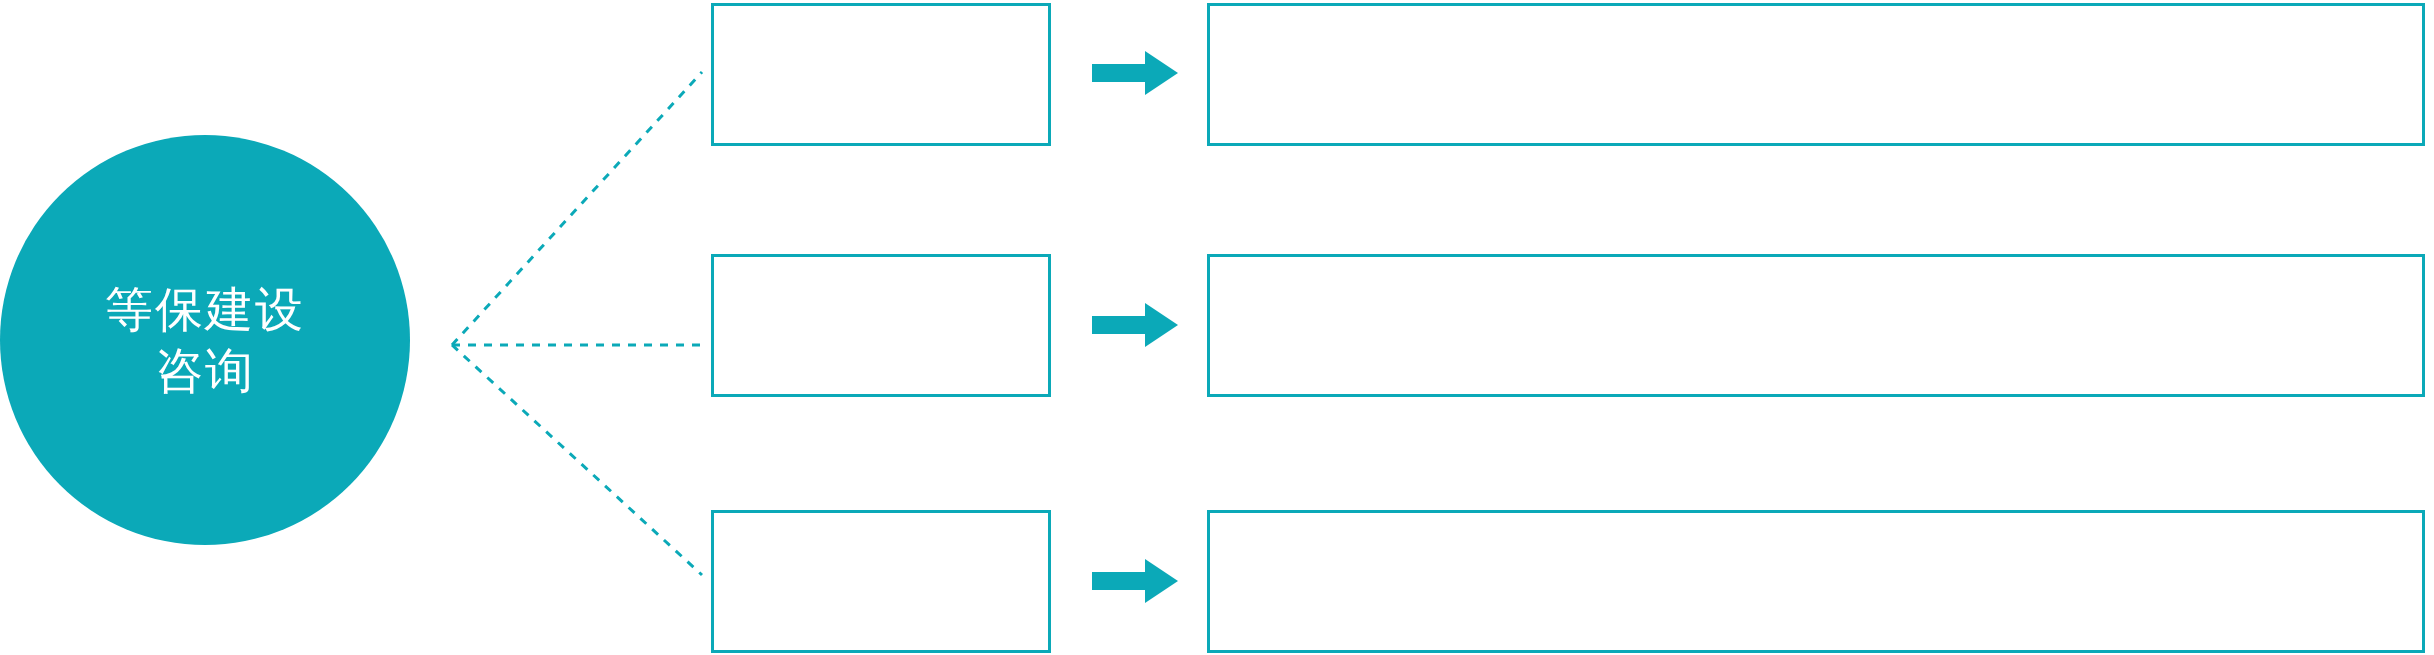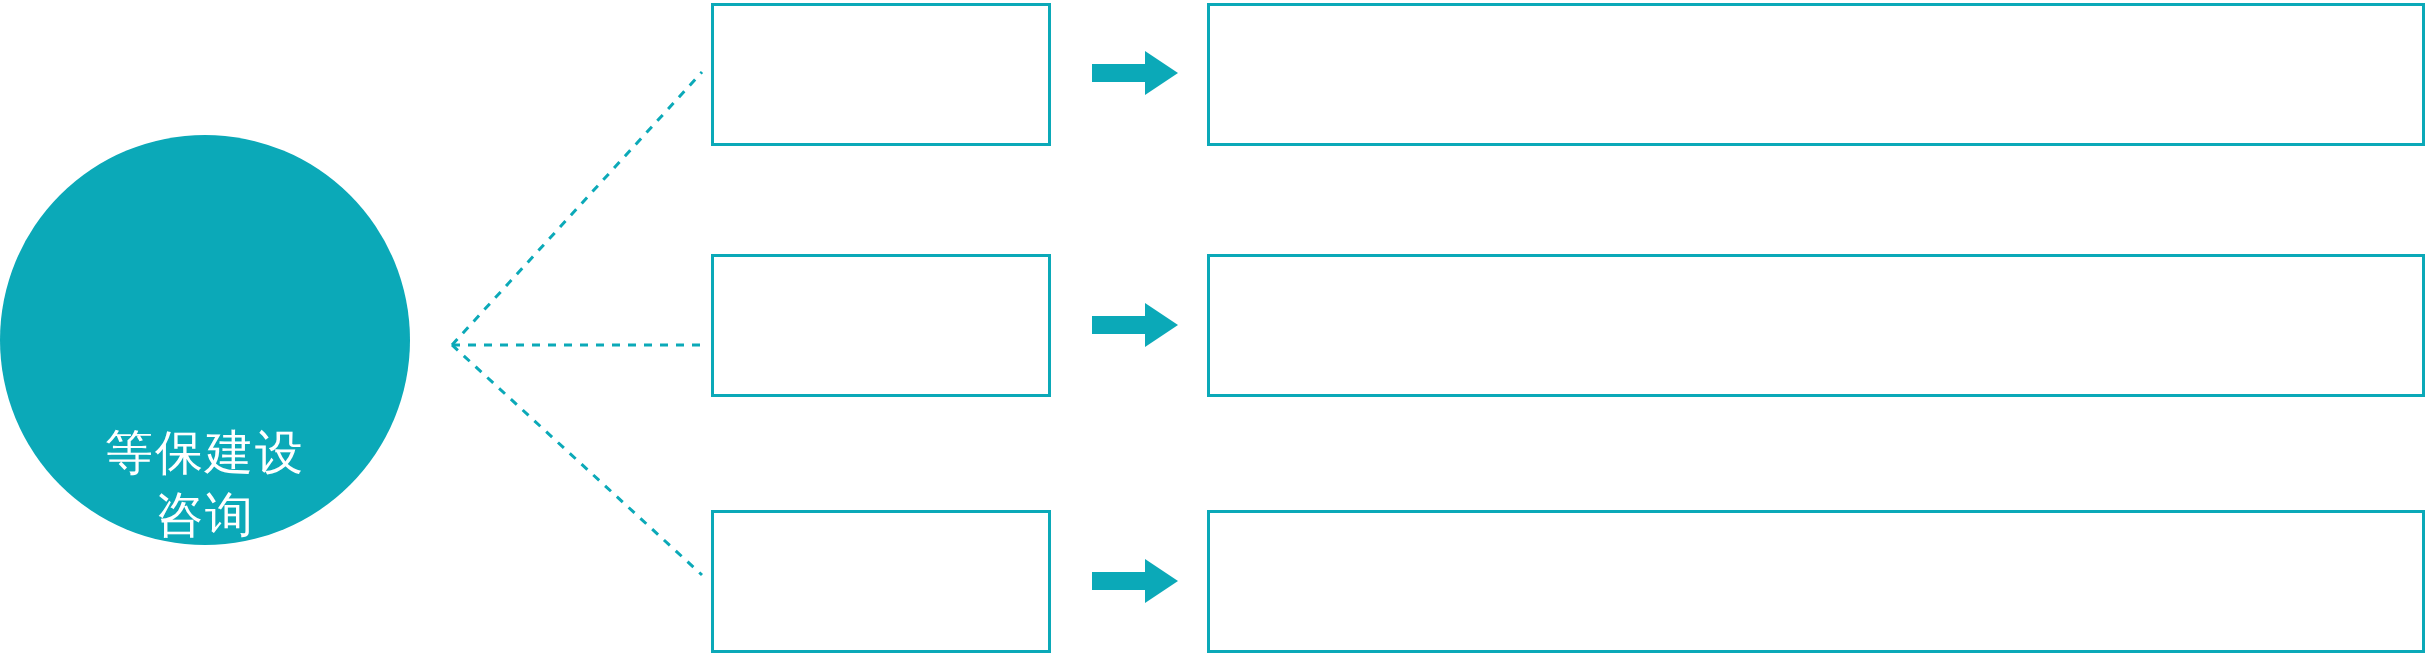--- a/index.html
+++ b/index.html
@@ -21,21 +21,21 @@
   
   .hub-circle {
     position: absolute;
     left: 0px;
     top: 135px;
     width: 410px;
     height: 410px;
     border-radius: 50%;
     background: #0BA9B8;
     display: flex;
-    align-items: flex-end;
+    align-items: center;
     justify-content: center;
   }
   .hub-label {
     color: #ffffff;
     font-size: 48px;
     line-height: 1.28;
     text-align: center;
     letter-spacing: 2px;
     font-weight: 400;
     white-space: pre-line;

